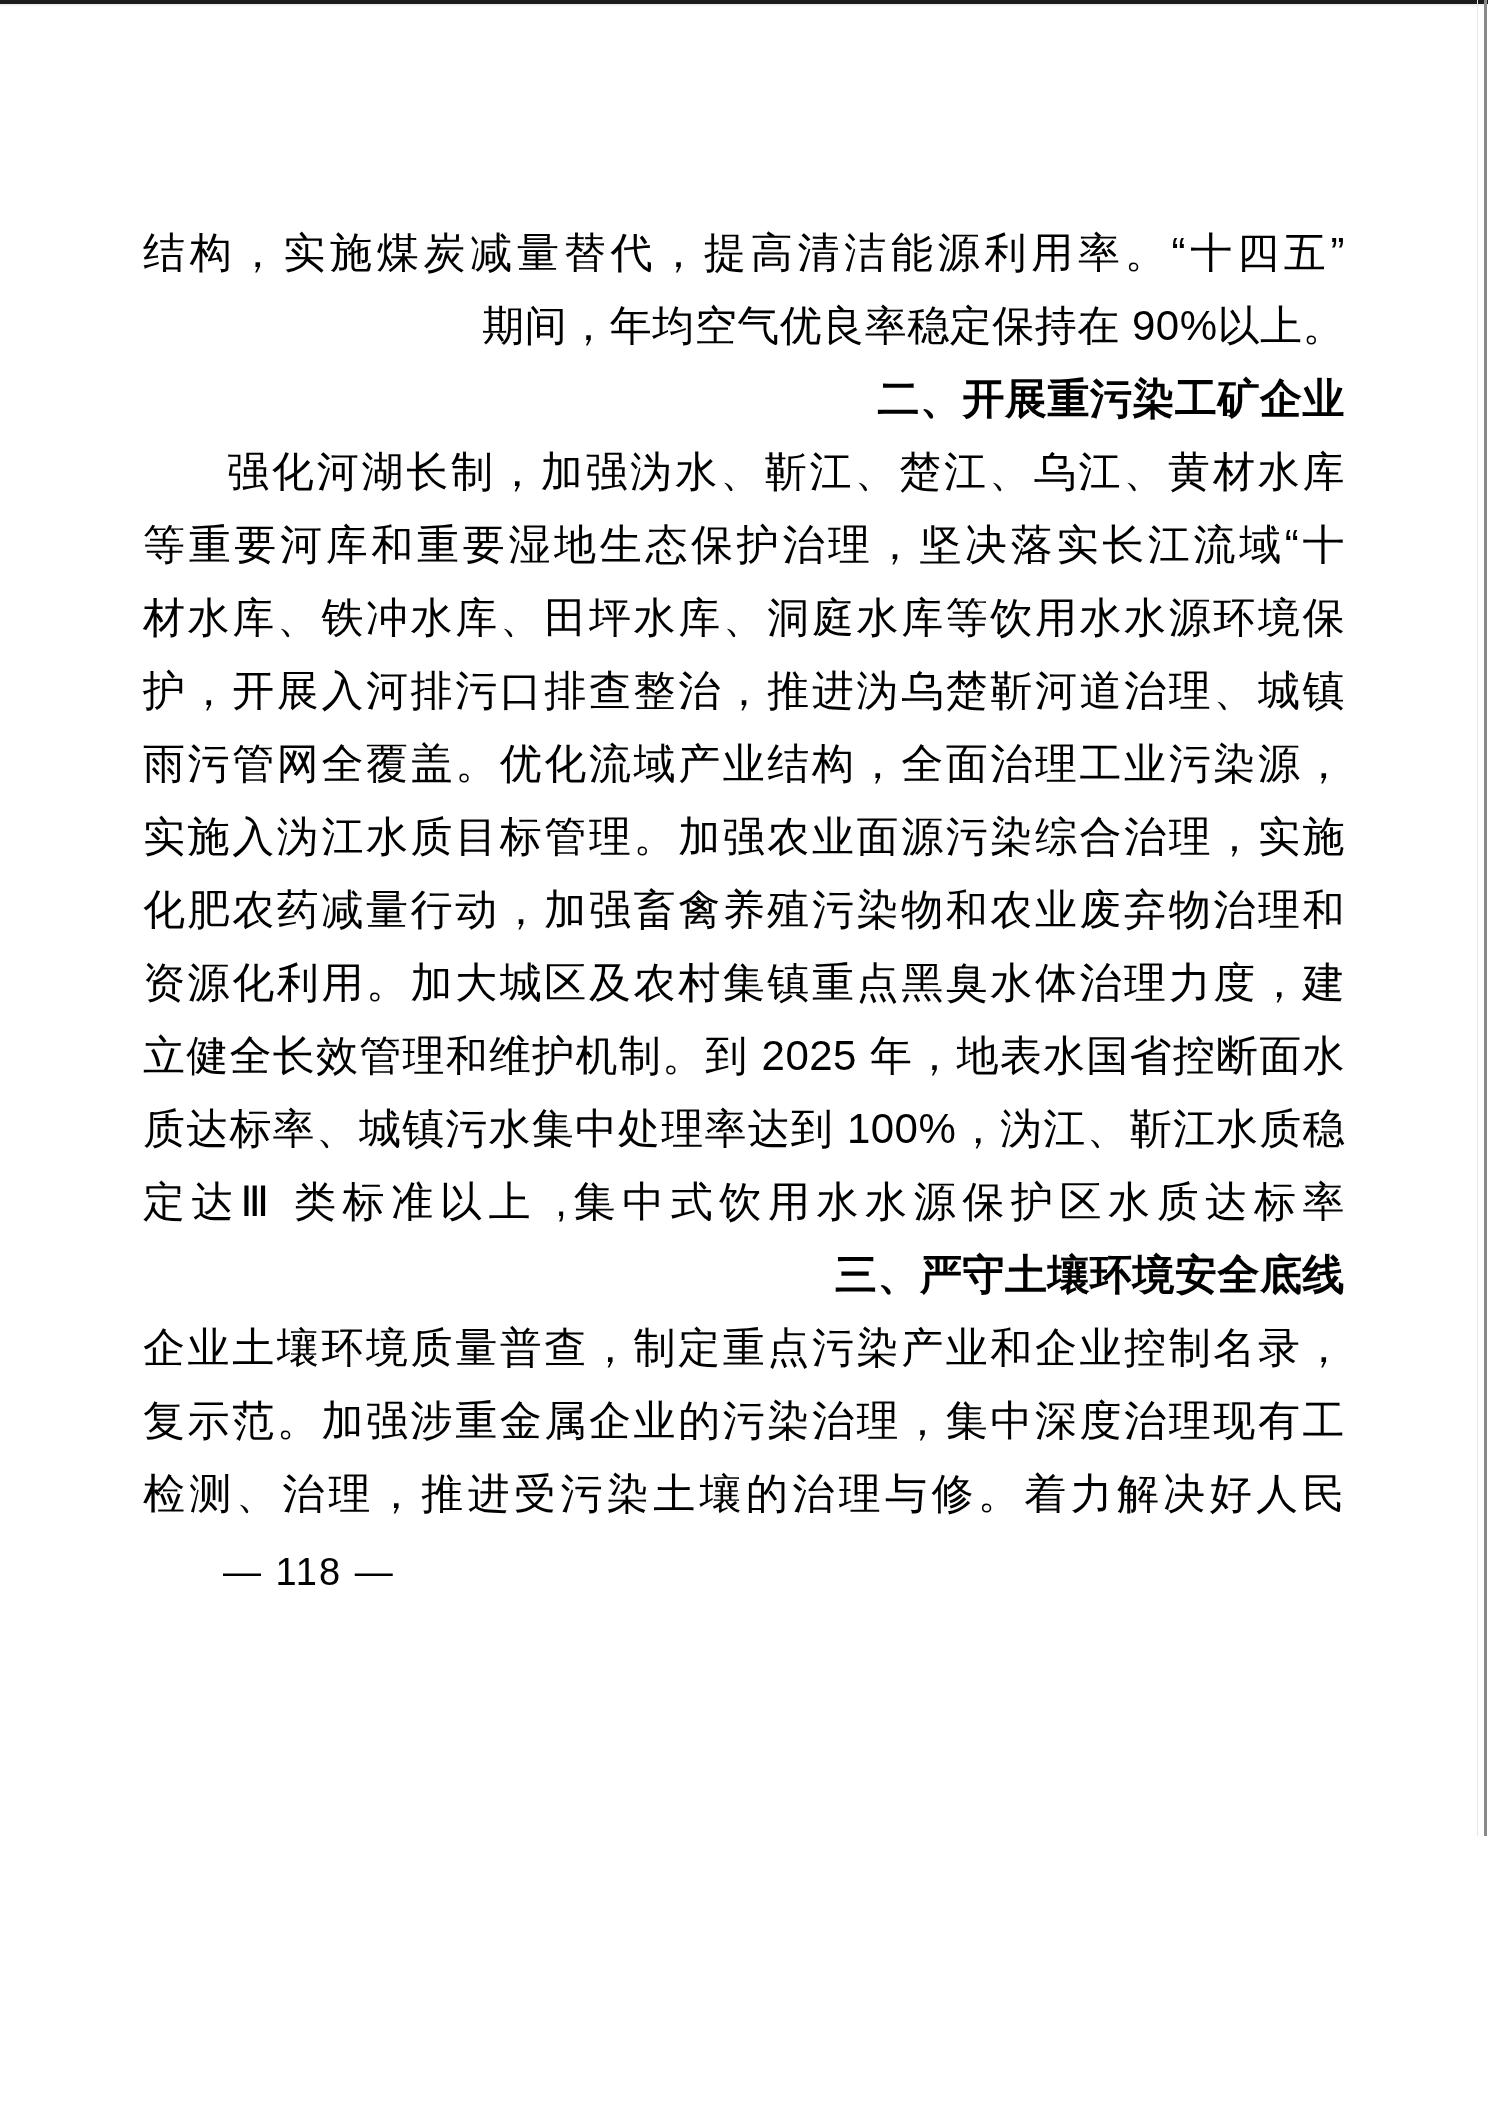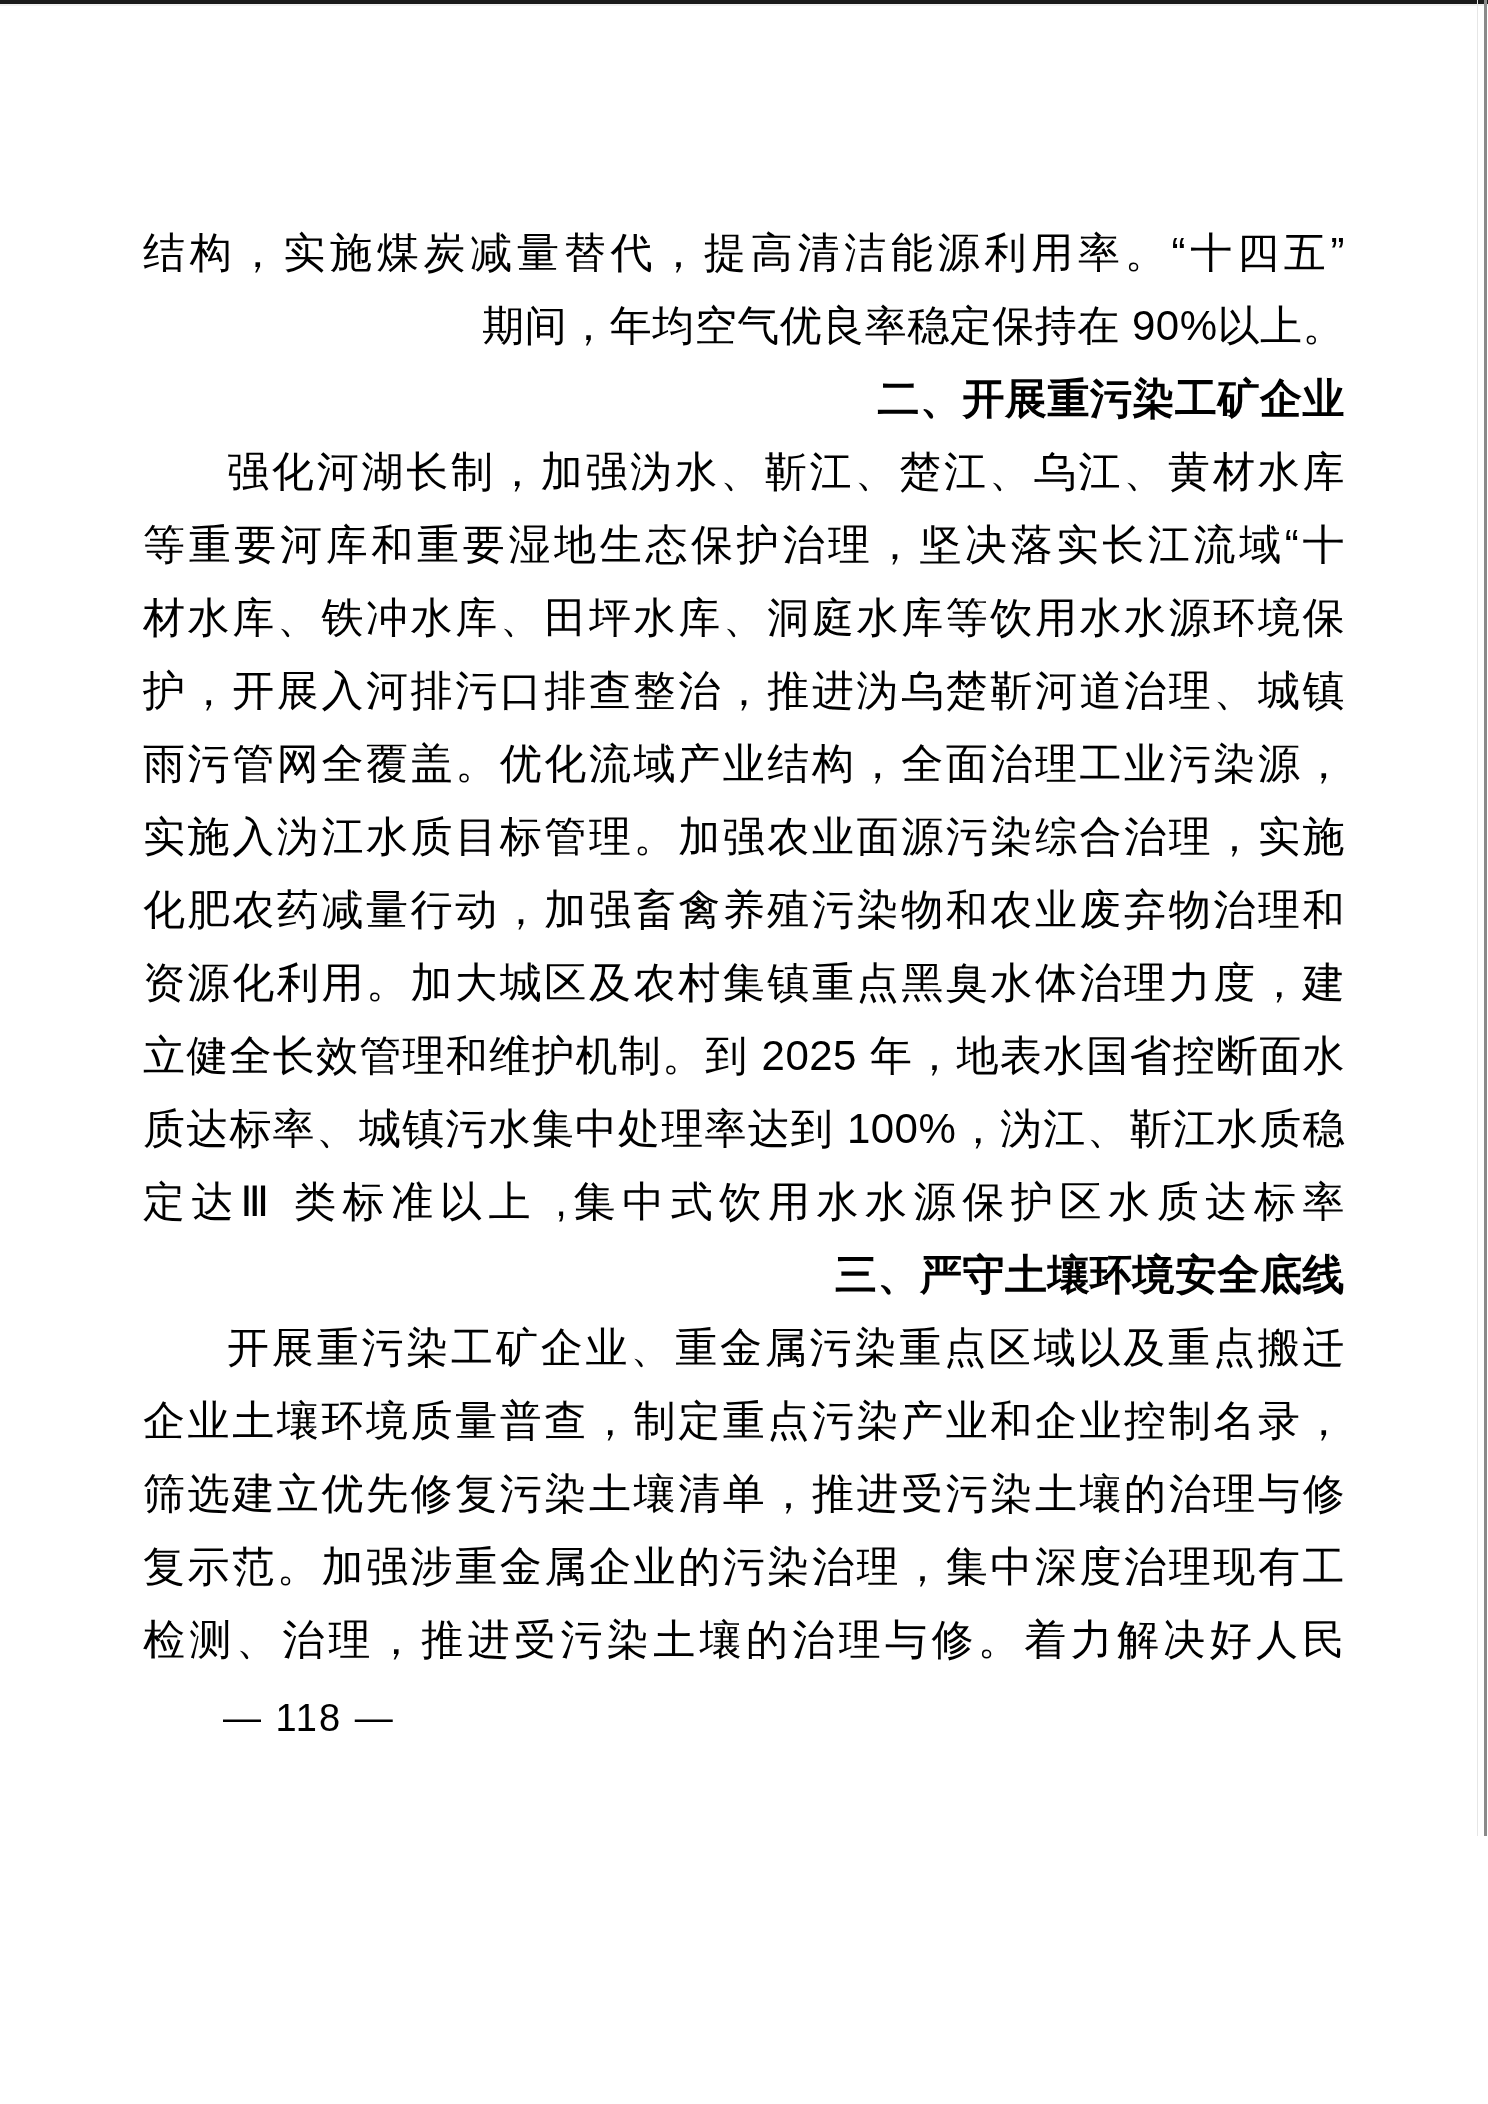--- a/index.html
+++ b/index.html
@@ -66,20 +66,18 @@
     <div class="ln just">材水库、铁冲水库、田坪水库、洞庭水库等饮用水水源环境保</div>
     <div class="ln just">护，开展入河排污口排查整治，推进沩乌楚靳河道治理、城镇</div>
     <div class="ln just">雨污管网全覆盖。优化流域产业结构，全面治理工业污染源，</div>
     <div class="ln just">实施入沩江水质目标管理。加强农业面源污染综合治理，实施</div>
     <div class="ln just">化肥农药减量行动，加强畜禽养殖污染物和农业废弃物治理和</div>
     <div class="ln just">资源化利用。加大城区及农村集镇重点黑臭水体治理力度，建</div>
     <div class="ln just">立健全长效管理和维护机制。到 2025 年，地表水国省控断面水</div>
     <div class="ln just">质达标率、城镇污水集中处理率达到 100%，沩江、靳江水质稳</div>
     <div class="ln just">定达Ⅲ 类标准以上 ,集中式饮用水水源保护区水质达标率 100%，</div>
     <div class="ln heading">三、严守土壤环境安全底线</div>
-    <div class="ln indent just">开展重污染工矿企业、重金属污染重点区域以及重点搬迁</div>
     <div class="ln just">企业土壤环境质量普查，制定重点污染产业和企业控制名录，</div>
-    <div class="ln just">筛选建立优先修复污染土壤清单，推进受污染土壤的治理与修</div>
     <div class="ln just">复示范。加强涉重金属企业的污染治理，集中深度治理现有工</div>
     <div class="ln just">检测、治理，推进受污染土壤的治理与修。着力解决好人民</div>
     <div class="footer">— 118 —</div>
   </div>
 </div>
 
 </body></html>

